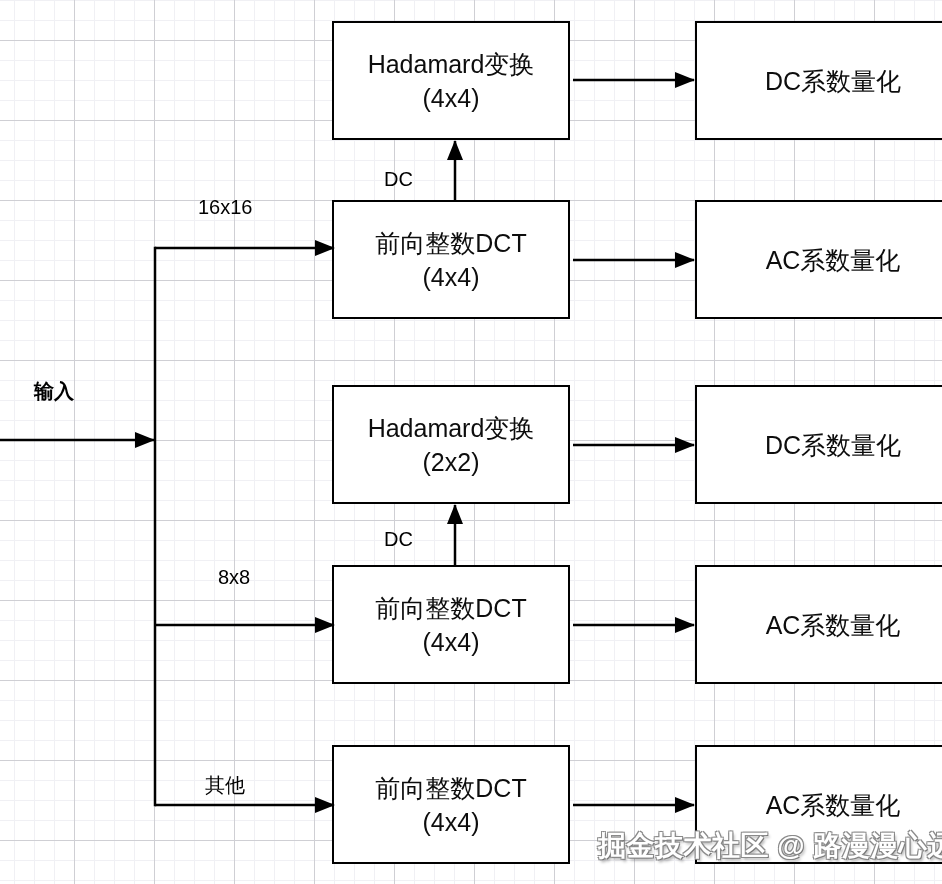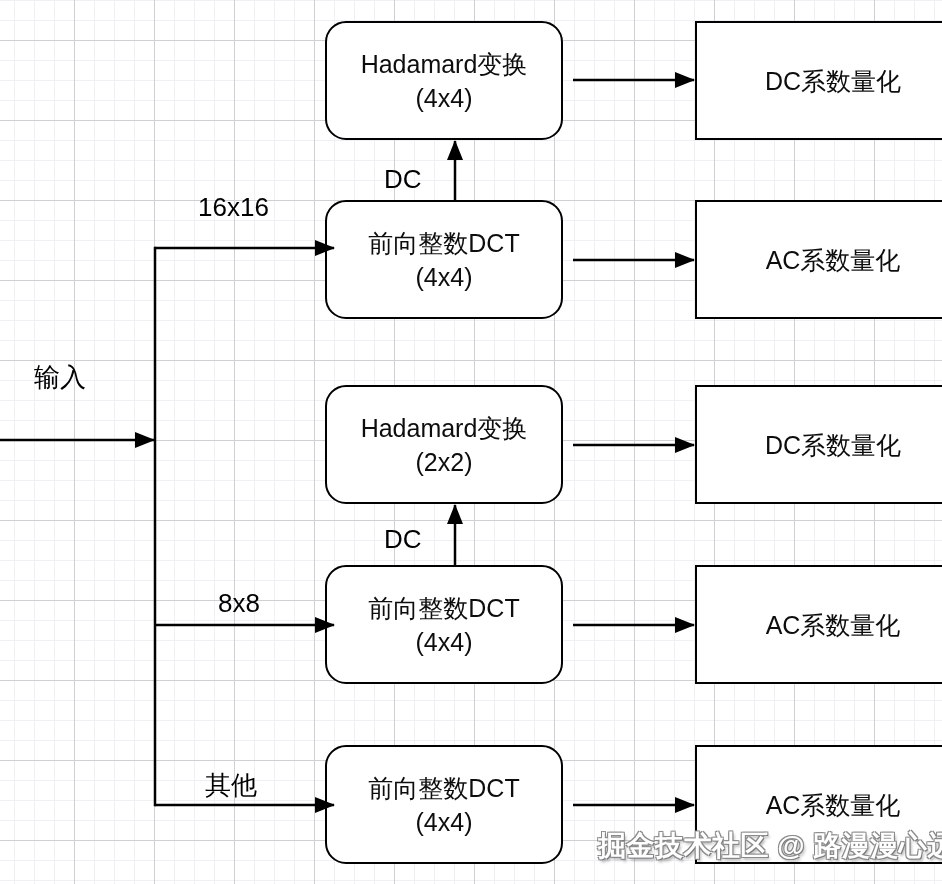--- a/index.html
+++ b/index.html
@@ -31,40 +31,40 @@
     display: flex;
     flex-direction: column;
     align-items: center;
     justify-content: center;
     text-align: center;
     font-size: 25px;
     line-height: 34px;
     z-index: 1;
   }
   .node.wide { width: 276px; }
-  .col-mid   { left: 325px; border-radius: 21px; }
+  .col-mid   { left: 332px; }
   .col-right { left: 695px; }
   .row1 { top: 21px; }
   .row2 { top: 200px; }
   .row3 { top: 385px; }
   .row4 { top: 565px; }
   .row5 { top: 745px; }
   .lbl {
     position: absolute;
-    font-size: 26px;
+    font-size: 20px;
     line-height: 30px;
     color: #000000;
     z-index: 1;
     white-space: nowrap;
   }
-  #lbl-input   { left: 34px;  top: 362px; }
+  #lbl-input   { left: 34px;  top: 376px; font-weight: bold; }
   #lbl-16x16   { left: 198px; top: 192px; }
   #lbl-dc-top  { left: 384px; top: 164px; }
   #lbl-dc-mid  { left: 384px; top: 524px; }
-  #lbl-8x8     { left: 218px; top: 588px; }
+  #lbl-8x8     { left: 218px; top: 562px; }
   #lbl-other   { left: 205px; top: 770px; }
   svg.arrows {
     position: absolute;
     left: 0; top: 0;
     width: 942px; height: 884px;
     z-index: 2;
     pointer-events: none;
   }
   .watermark {
     position: absolute;

